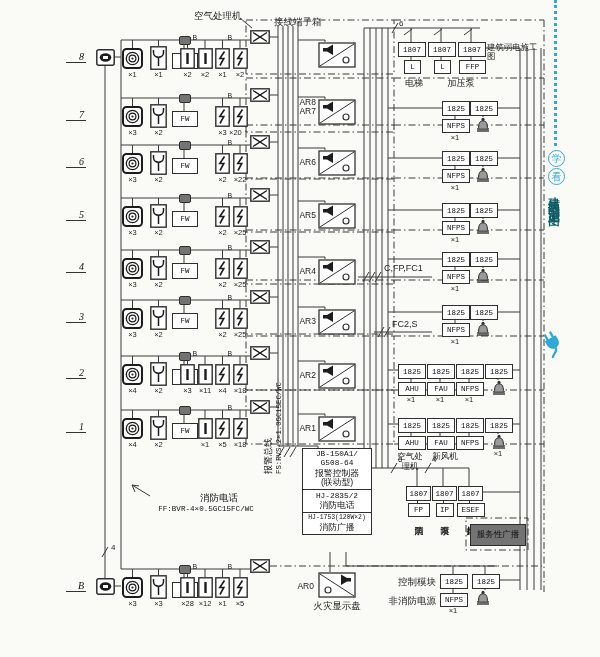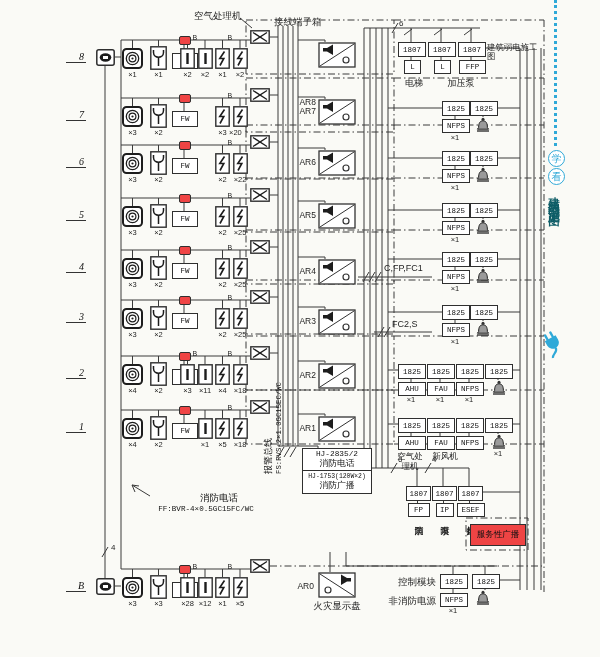--- a/index.html
+++ b/index.html
@@ -4,21 +4,21 @@
 <style>
   html,body{margin:0;padding:0;background:#fafaf6;}
   #diagram{position:relative;width:600px;height:657px;background:#fafaf6;overflow:hidden;
            font-family:"Liberation Sans","DejaVu Sans",sans-serif;}
   #wires{position:absolute;left:0;top:0;pointer-events:none;}
   .abs{position:absolute;}
   .txt{color:#1e1e1e;line-height:1.12;}
   .lbl{color:#1e1e1e;font-size:9.5px;white-space:nowrap;}
   .mbox{border:1.3px solid #2f2f2f;background:#fff;display:flex;align-items:center;justify-content:center;
         font-family:"Liberation Mono","DejaVu Sans Mono",monospace;font-size:7.5px;color:#111;}
-  .sbox{border:1.4px solid #2f2f2f;background:#ef4444;display:flex;align-items:center;justify-content:center;
+  .sbox{border:1.4px solid #2f2f2f;background:#737373;display:flex;align-items:center;justify-content:center;
         font-size:8.5px;color:#111;}
   .flabel{font-family:"Liberation Serif","DejaVu Serif",serif;font-style:italic;font-size:10px;color:#111;
           border-bottom:1.2px solid #333;text-align:right;padding:0 2px;}
   .vtext{writing-mode:vertical-rl;text-orientation:upright;}
   .seg{border:1.4px solid #2f2f2f;margin-top:-1.4px;background:#fff;text-align:center;padding:1.5px 0;}
   .cn{font-size:8.8px;line-height:9.8px;color:#111;}
   .en{font-size:7.8px;line-height:9.2px;color:#111;font-family:"Liberation Mono","DejaVu Sans Mono",monospace;}
   .xs{font-size:6.4px;line-height:8.6px;color:#111;font-family:"Liberation Mono","DejaVu Sans Mono",monospace;}
   .wnum{font-size:8px;color:#1e1e1e;}
   #caption{left:110px;top:627px;width:380px;text-align:center;font-size:11.5px;font-weight:bold;letter-spacing:1px;}
@@ -256,20 +256,26 @@
     <div class="l2">FS:RVS-2×1.0GC15EC/WC</div>
   </div>
 
   <div class="abs" id="firephone">
     <div class="l1">消防电话</div>
     <div class="l2">FF:BVR-4×0.5GC15FC/WC</div>
   </div>
 
   <div class="abs" id="controller">
     <div class="seg">
+      <div class="en">JB-150A1/</div>
+      <div class="en">G508-64</div>
+      <div class="cn">报警控制器</div>
+      <div class="cn">(联动型)</div>
+    </div>
+    <div class="seg">
       <div class="en">HJ-2835/2</div>
       <div class="cn">消防电话</div>
     </div>
     <div class="seg">
       <div class="xs">HJ-1753(120W×2)</div>
       <div class="cn">消防广播</div>
     </div>
   </div>
 
   <div class="abs wnum" style="left:399px;top:19px;">6</div>

